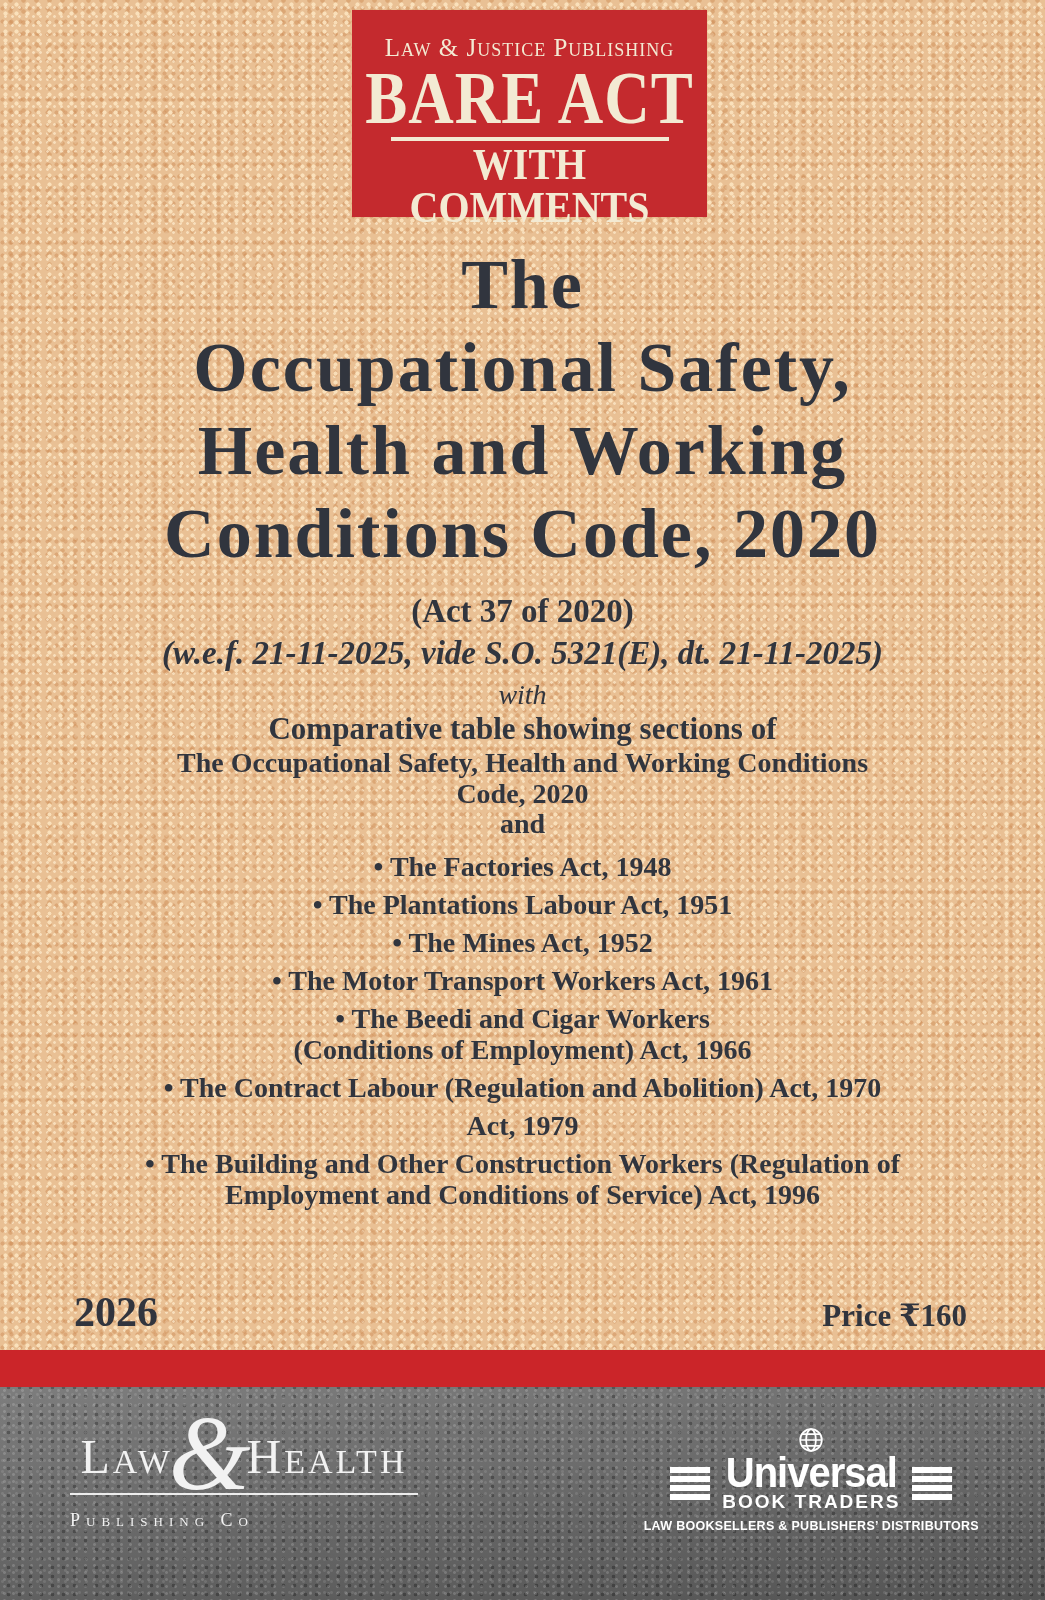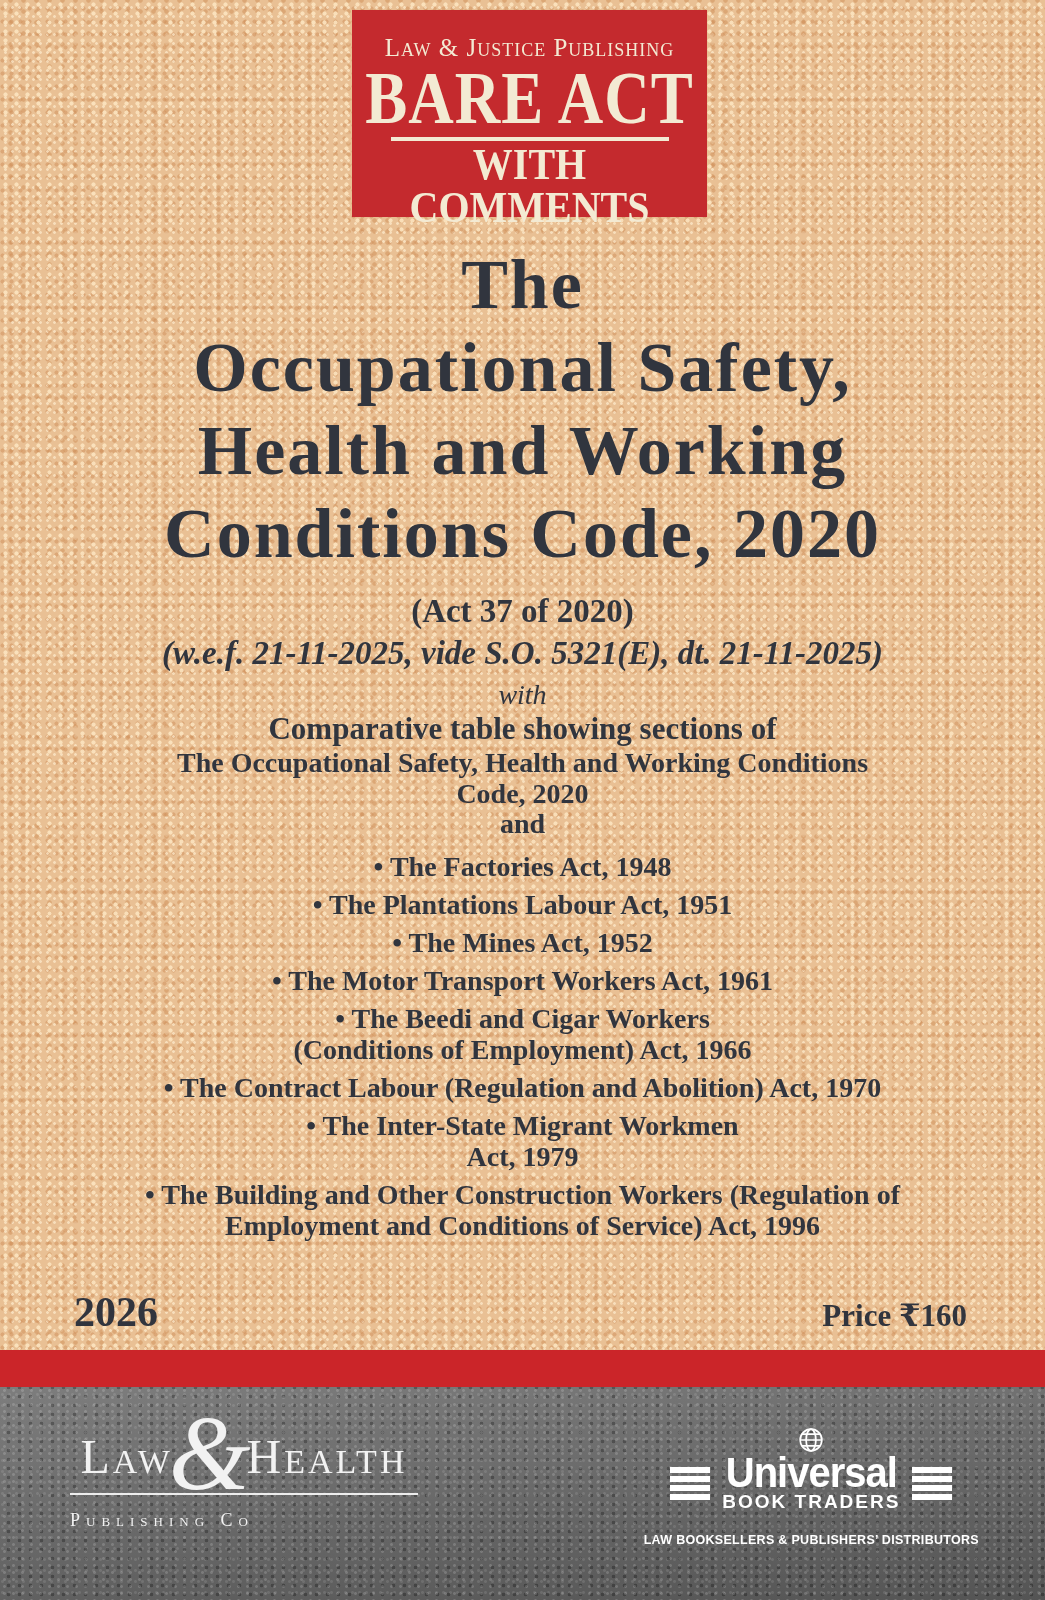--- a/index.html
+++ b/index.html
@@ -110,21 +110,21 @@
   .ubt-bars{display:flex;flex-direction:column;gap:3px;margin-top:26px;}
   .ubt-bar{width:40px;height:6px;background:#fff;}
   .ubt-center{display:flex;flex-direction:column;align-items:center;}
   .ubt-globe{height:26px;}
   .ubt-name{
     font-size:40px;font-weight:700;letter-spacing:-1px;line-height:38px;
     transform:scaleY(1.08);transform-origin:center;
   }
   .ubt-line2{font-size:19px;font-weight:700;letter-spacing:2px;line-height:22px;}
   .ubt-tagline{
-    margin-top:20px;font-size:12.5px;font-weight:700;letter-spacing:.3px;white-space:nowrap;
+    margin-top:6px;font-size:12.5px;font-weight:700;letter-spacing:.3px;white-space:nowrap;
   }
 </style>
 </head>
 <body>
 
 <div class="cover">
 
   <div class="banner">
     <div class="banner-publisher">Law &amp; Justice Publishing</div>
     <div class="banner-series">BARE ACT</div>
@@ -162,21 +162,20 @@
         <div class="act-line">• The Motor Transport Workers Act, 1961</div>
       </div>
       <div class="act-group">
         <div class="act-line">• The Beedi and Cigar Workers</div>
         <div class="act-line">(Conditions of Employment) Act, 1966</div>
       </div>
       <div class="act-group">
         <div class="act-line">• The Contract Labour (Regulation and Abolition) Act, 1970</div>
       </div>
       <div class="act-group">
-        <div class="act-line">• The Inter-State Migrant Workmen</div>
         <div class="act-line">Act, 1979</div>
       </div>
       <div class="act-group">
         <div class="act-line">• The Building and Other Construction Workers (Regulation of</div>
         <div class="act-line">Employment and Conditions of Service) Act, 1996</div>
       </div>
     </div>
   </div>
 
   <div class="year">2026</div>

